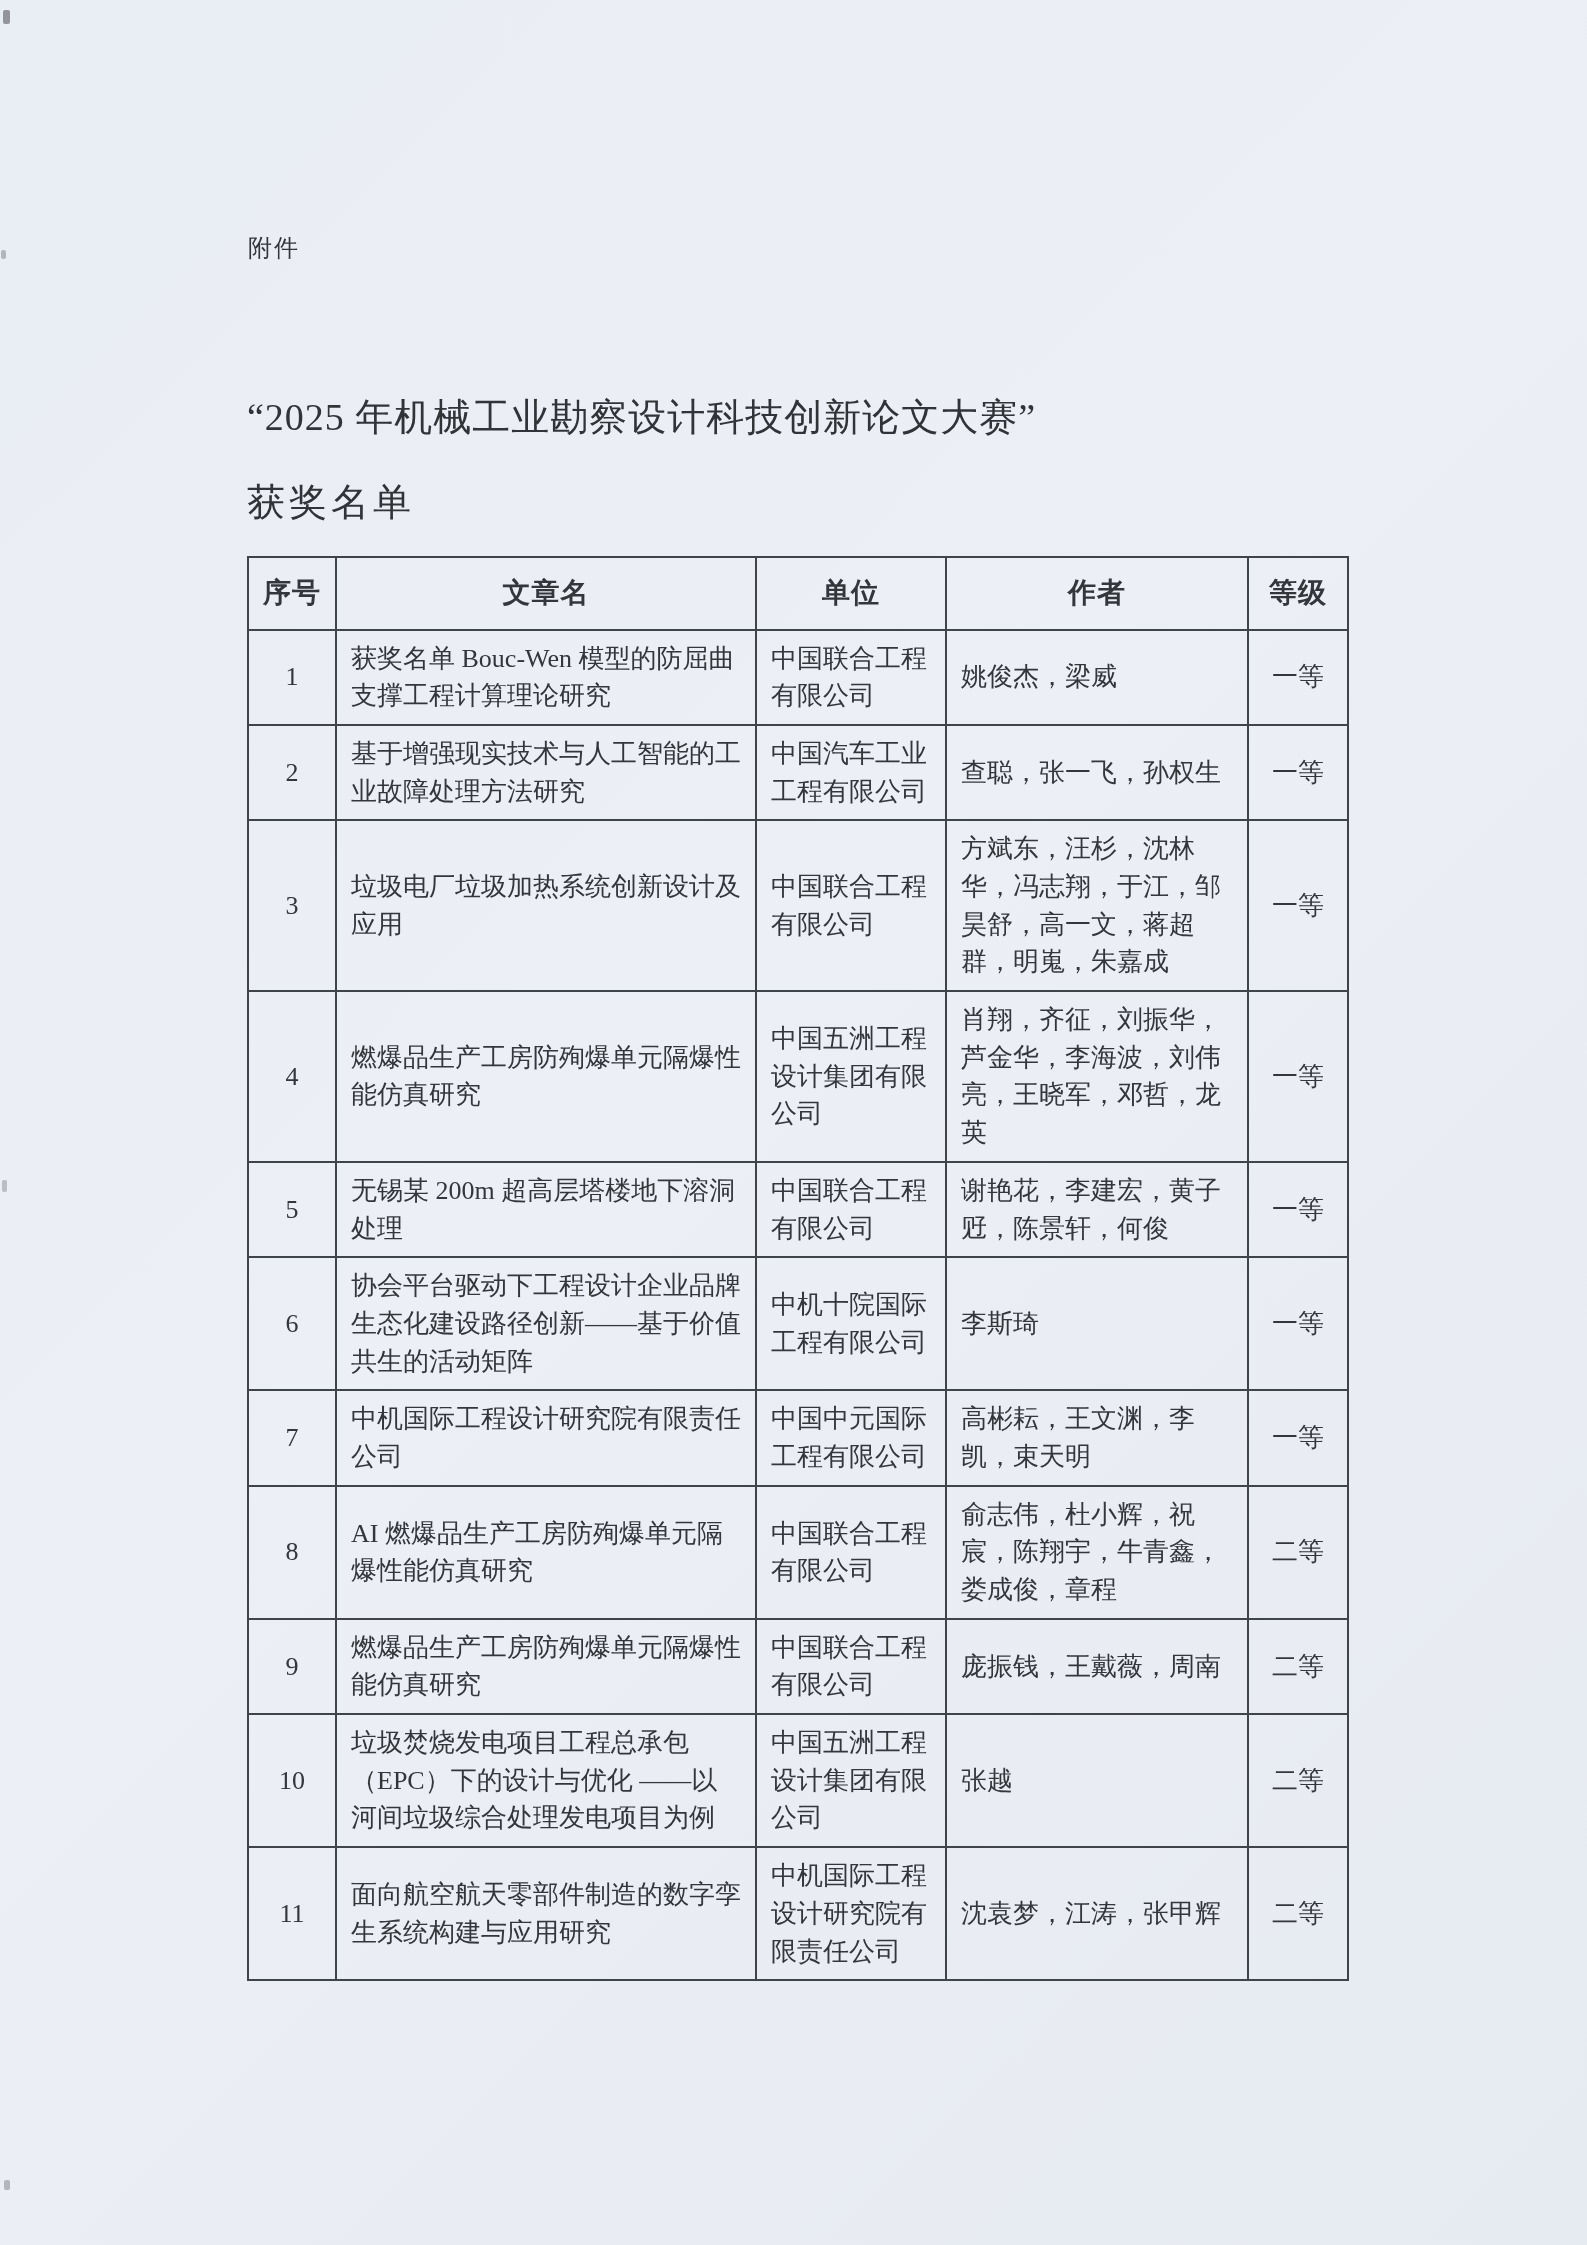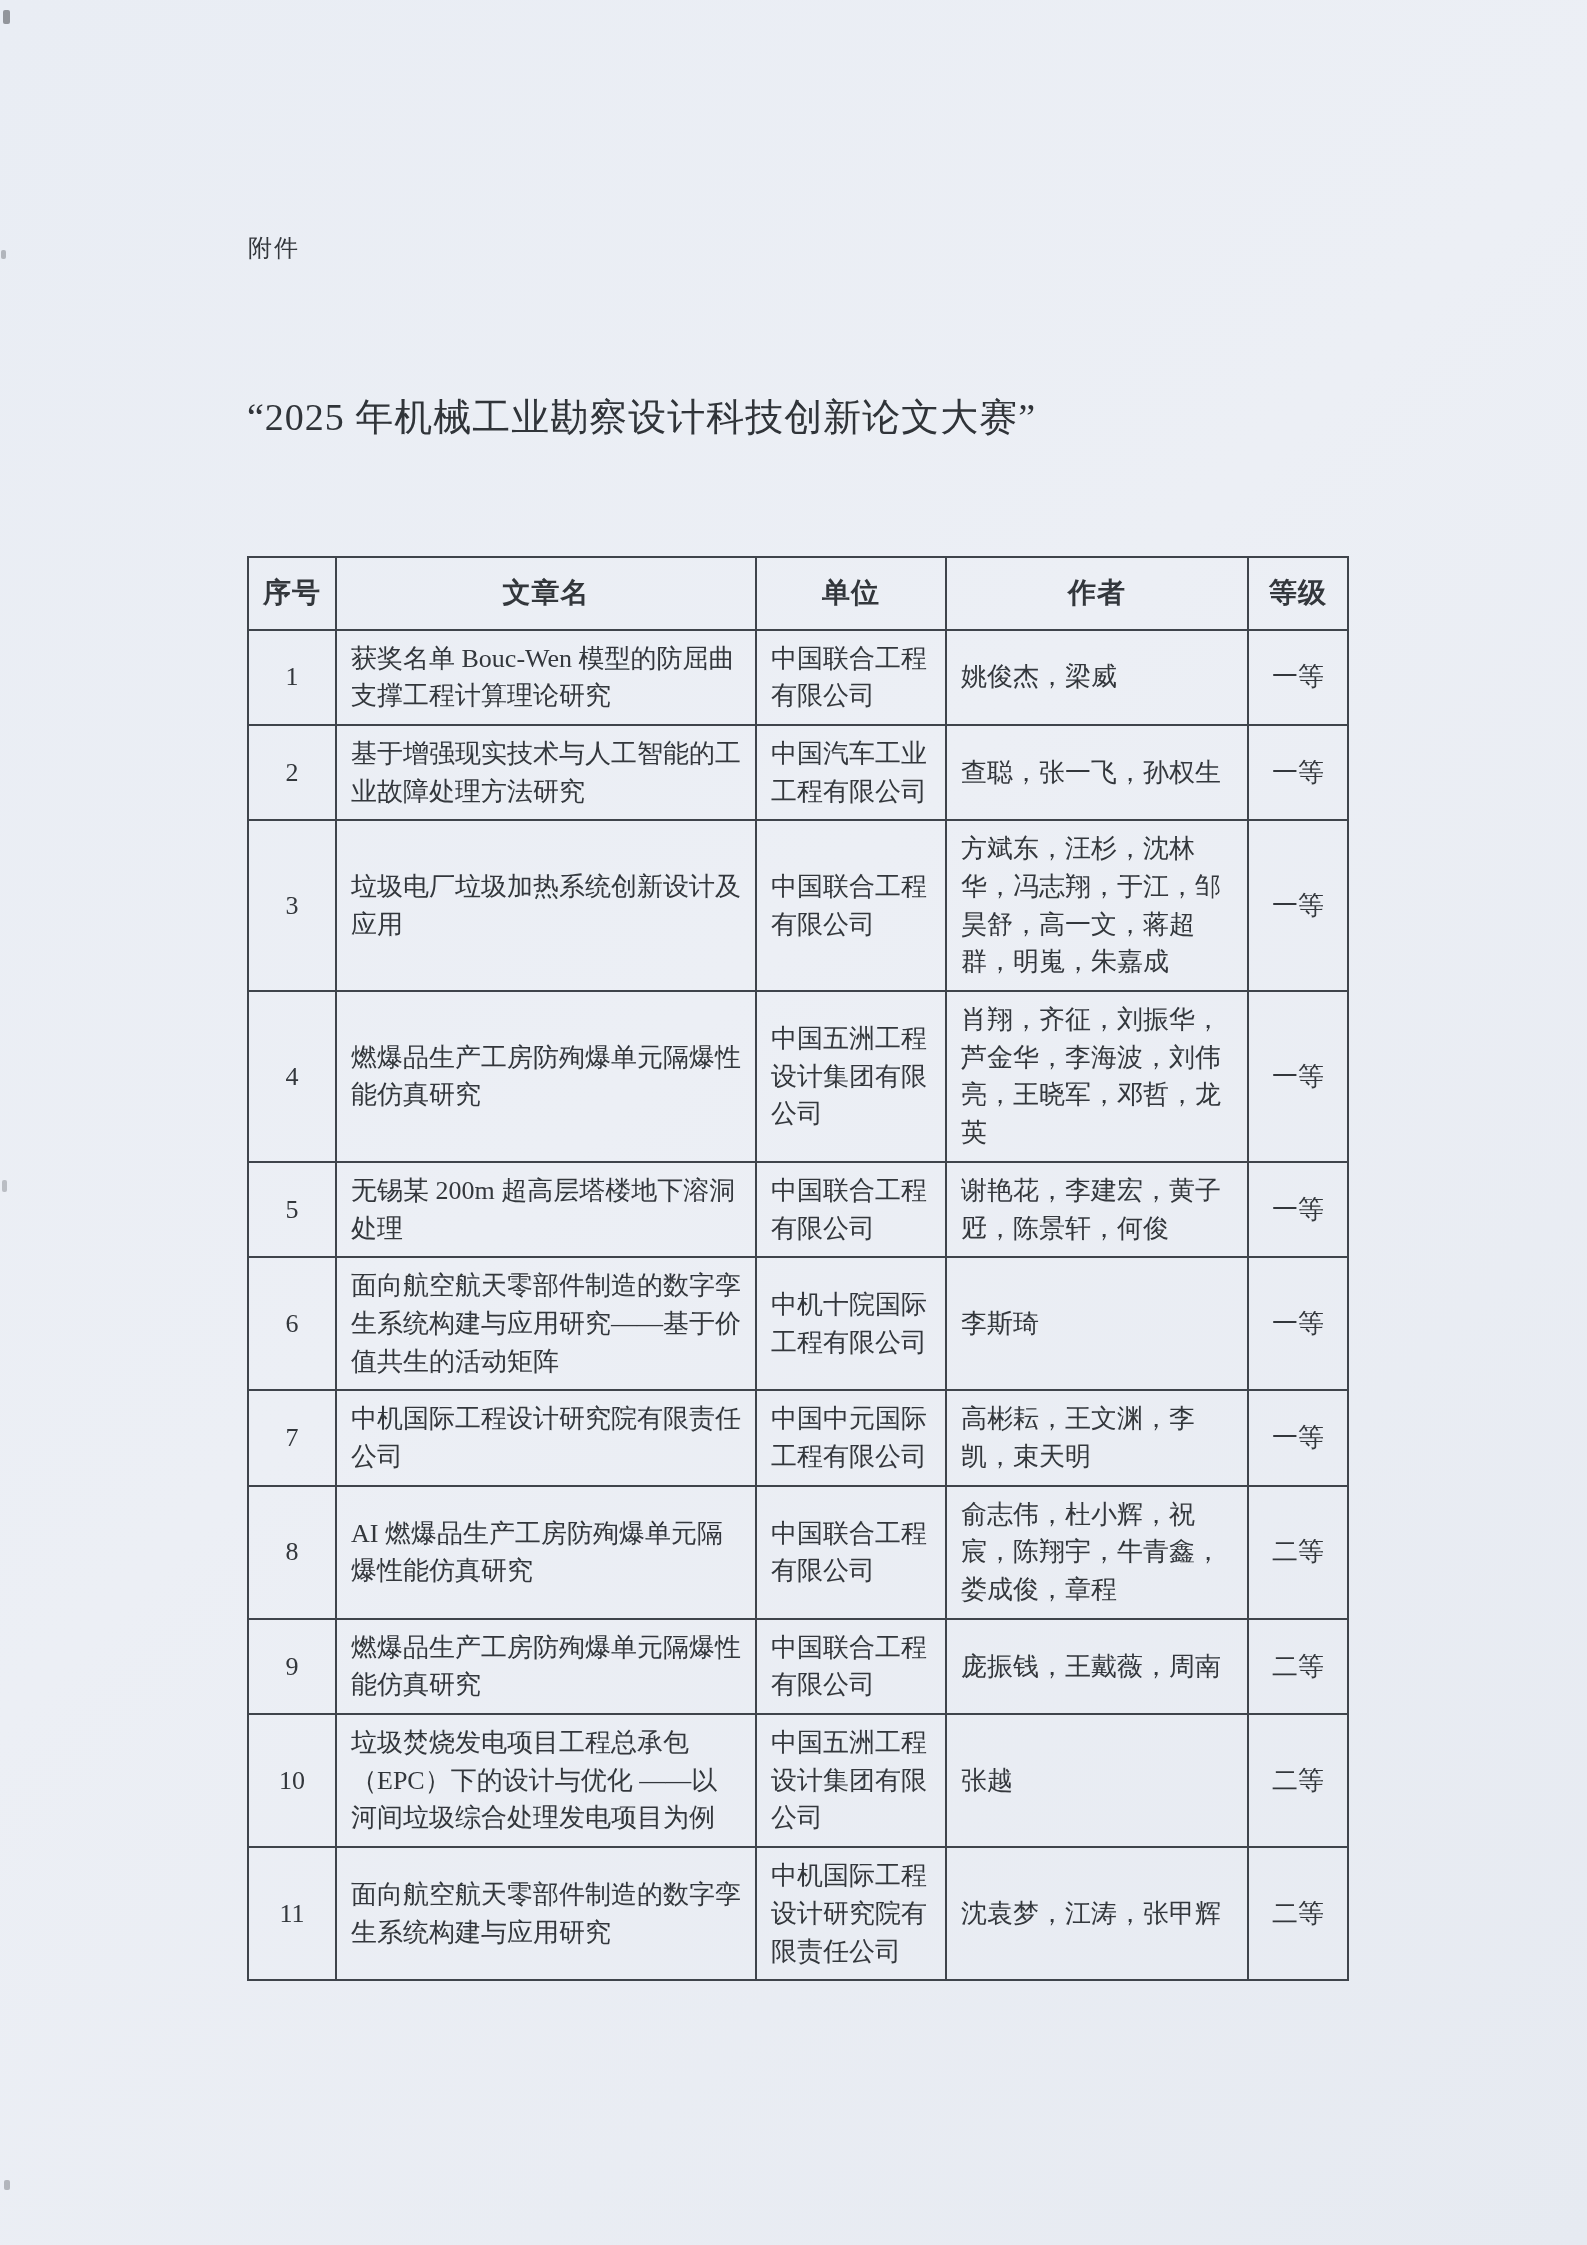--- a/index.html
+++ b/index.html
@@ -58,20 +58,21 @@
 
   <div class="speck" style="left:3px;top:10px;width:7px;height:14px;"></div>
   <div class="speck" style="left:1px;top:250px;width:5px;height:9px;opacity:.35;"></div>
   <div class="speck" style="left:2px;top:1180px;width:5px;height:12px;opacity:.3;"></div>
   <div class="speck" style="left:4px;top:2180px;width:6px;height:10px;opacity:.35;"></div>
 
   <div class="attachment">附件</div>
 
   <div class="title-block">
     <div class="title-line1">“2025 年机械工业勘察设计科技创新论文大赛”</div>
+    <div class="title-line2">获奖名单</div>
   </div>
 
   <table class="awards">
     <colgroup>
       <col class="c-no">
         <col class="c-title">
         <col class="c-org">
         <col class="c-authors">
         <col class="c-award">
     </colgroup>
@@ -120,21 +121,21 @@
   <tr>
     <td class="cell-no">5</td>
     <td class="cell-title">无锡某 200m 超高层塔楼地下溶洞处理</td>
     <td class="cell-org">中国联合工程有限公司</td>
     <td class="cell-authors">谢艳花，李建宏，黄子觃，陈景轩，何俊</td>
     <td class="cell-award">一等</td>
   </tr>
 
   <tr>
     <td class="cell-no">6</td>
-    <td class="cell-title">面向航空航天零部件制造的数字孪生系统构建与应用研究——基于价值共生的活动矩阵</td>
+    <td class="cell-title">协会平台驱动下工程设计企业品牌生态化建设路径创新——基于价值共生的活动矩阵</td>
     <td class="cell-org">中机十院国际工程有限公司</td>
     <td class="cell-authors">李斯琦</td>
     <td class="cell-award">一等</td>
   </tr>
 
   <tr>
     <td class="cell-no">7</td>
     <td class="cell-title">中机国际工程设计研究院有限责任公司</td>
     <td class="cell-org">中国中元国际工程有限公司</td>
     <td class="cell-authors">高彬耘，王文渊，李凯，束天明</td>

